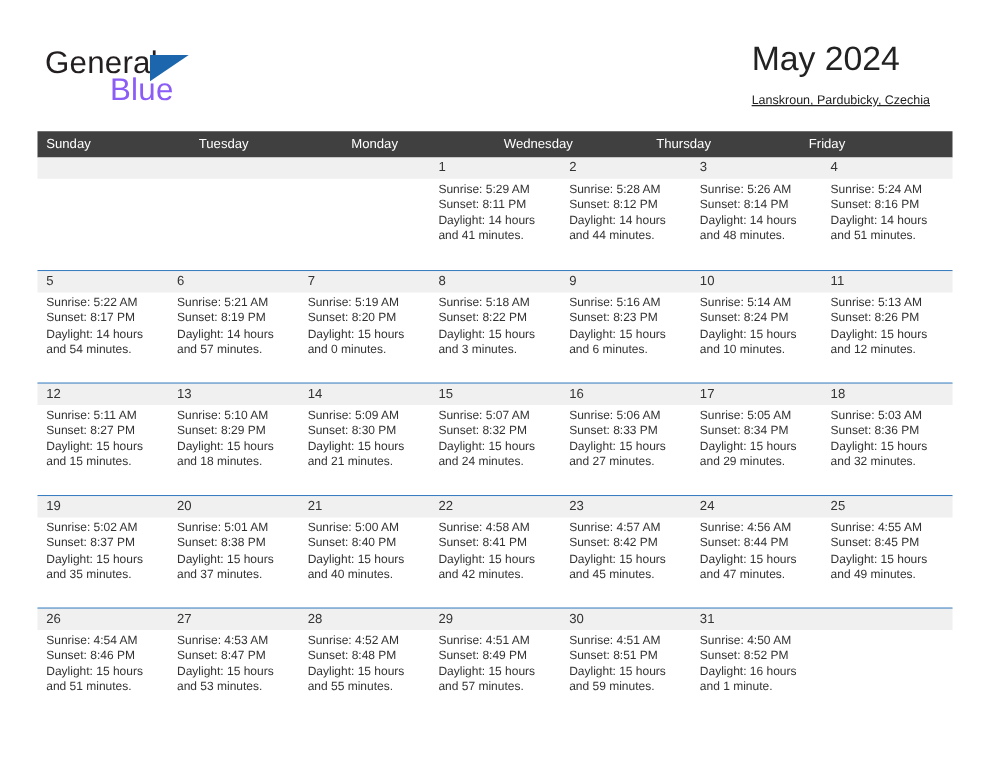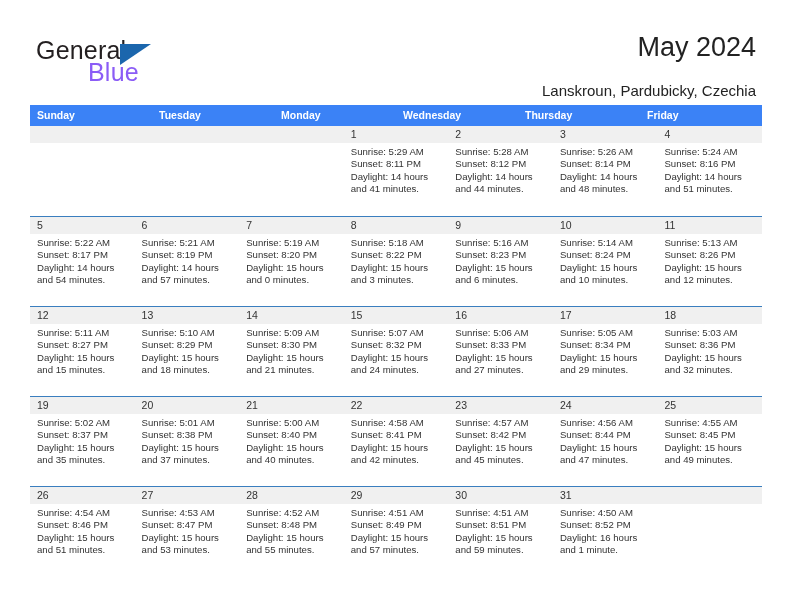--- a/index.html
+++ b/index.html
@@ -61,52 +61,52 @@
     left: 84px;
     top: 8px;
     width: 0;
     height: 0;
     border-left: 31px solid #1b66ad;
     border-bottom: 21px solid transparent;
   }
 
   .title-block {
     position: absolute;
-    right: 36px;
+    right: 48px;
     top: 30px;
-    text-align: right;
+    text-align: left;
   }
   .cal-title {
     font-size: 27px;
     color: #222222;
     line-height: 34px;
     white-space: nowrap;
   }
   .cal-subtitle {
-    font-size: 15px;
+    font-size: 10px;
     color: #222222;
     line-height: 22px;
-    margin-top: 16px;
+    margin-top: 6px;
     white-space: nowrap;
+    text-decoration: underline;
   }
 
   
   .calendar {
     position: absolute;
     left: 30px;
     top: 105px;
     width: 732px;
   }
 
   .weekdays {
     display: flex;
     width: 100%;
-    background: #3b82f6;
+    background: #404040;
     height: 21px;
-    font-weight: bold;
   }
   .weekday {
     flex: 1 1 0;
     color: #ffffff;
     font-size: 10.5px;
     line-height: 21px;
     padding-left: 7px;
     box-sizing: border-box;
     white-space: nowrap;
     overflow: hidden;

